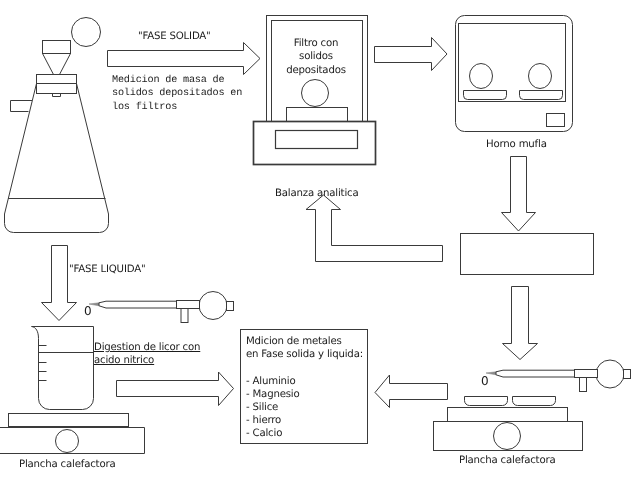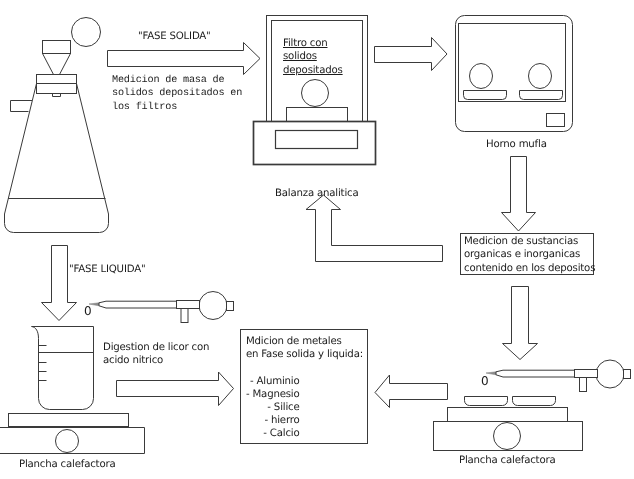--- a/index.html
+++ b/index.html
@@ -131,35 +131,32 @@
         <path d="M442.5 261.5 H315.5 V209.5 H306 L323.5 195 L340.5 209.5 H331.5 V245.5 H442.5 Z"></path>
       </g>
 
     </g>
   </svg>
 
   <div class="lbl" style="left:138px;top:30px;">"FASE SOLIDA"</div>
   <div class="lbl" style="left:112px;top:74px;font-family:Liberation Mono, monospace;">Medicion de masa de
 solidos depositados en
 los filtros</div>
-  <div class="lbl" style="left:283px;top:37px;width:66px;text-decoration:underline;">Filtro con
+  <div class="lbl" style="left:283px;top:37px;text-align:center;width:66px;">Filtro con
 solidos
 depositados</div>
   <div class="lbl" style="left:275px;top:187px;">Balanza analitica</div>
   <div class="lbl" style="left:486px;top:138px;">Horno mufla</div>
-  <div class="lbl" style="left:464px;top:235px;">Medicion de sustancias
-organicas e inorganicas
-contenido en los depositos</div>
   <div class="lbl" style="left:459px;top:454px;">Plancha calefactora</div>
   <div class="lbl" style="left:19px;top:458px;">Plancha calefactora</div>
-  <div class="lbl" style="left:103px;top:341px;">Digestion de licor con
+  <div class="lbl" style="left:94px;top:341px;text-decoration:underline;">Digestion de licor con
 acido nitrico</div>
   <div class="lbl" style="left:246px;top:335px;">Mdicion de metales
 en Fase solida y liquida:</div>
-  <div class="lbl" style="left:246px;top:376px;line-height:12.9px;text-align:right;">- Aluminio
+  <div class="lbl" style="left:246px;top:376px;line-height:12.9px;">- Aluminio
 - Magnesio
 - Silice
 - hierro
 - Calcio</div>
   <div class="lbl" style="left:84px;top:305px;font-size:12px;">0</div>
   <div class="lbl" style="left:481px;top:375px;font-size:12px;">0</div>
   <div class="lbl" style="left:69px;top:263px;">"FASE LIQUIDA"</div>
 
 </div>
 

